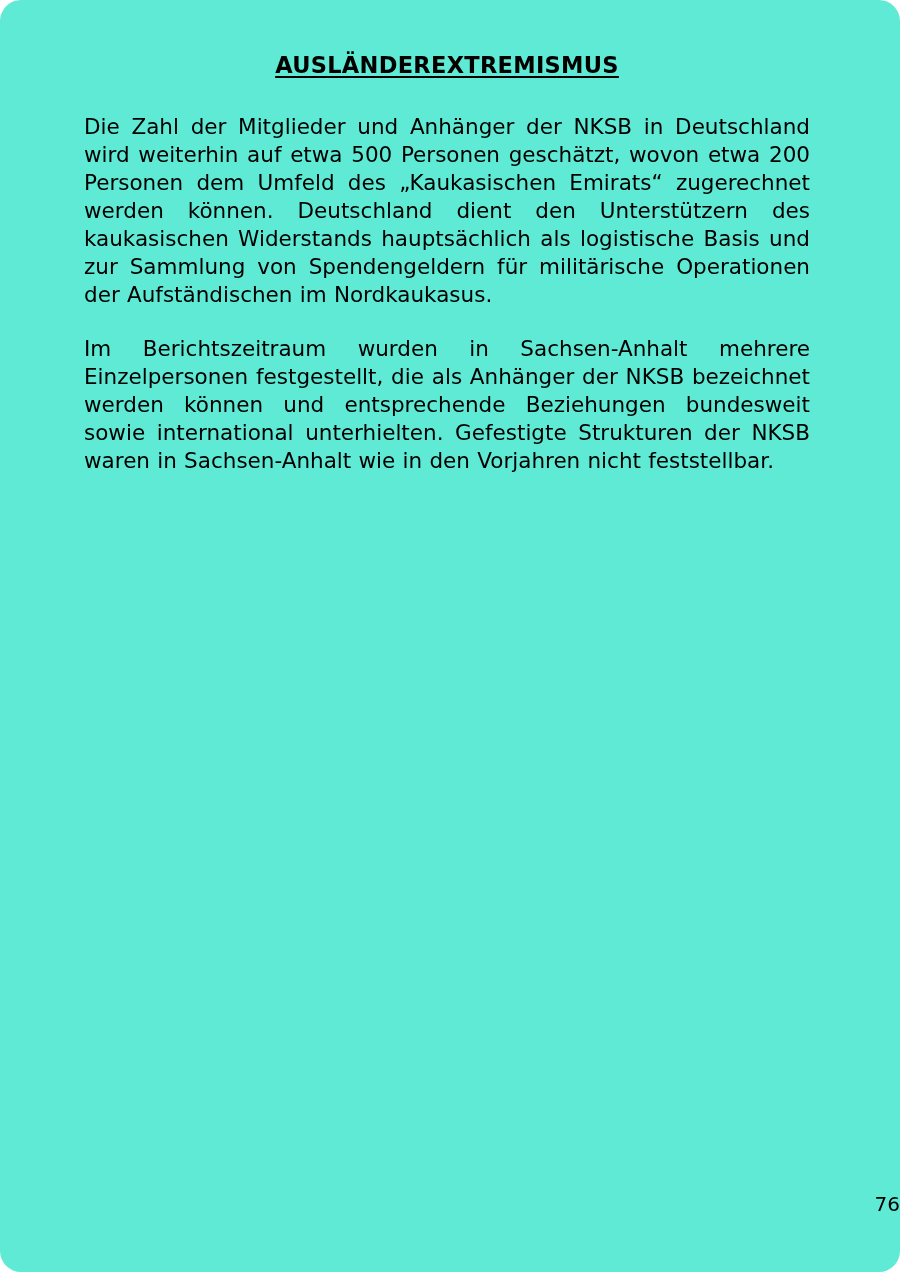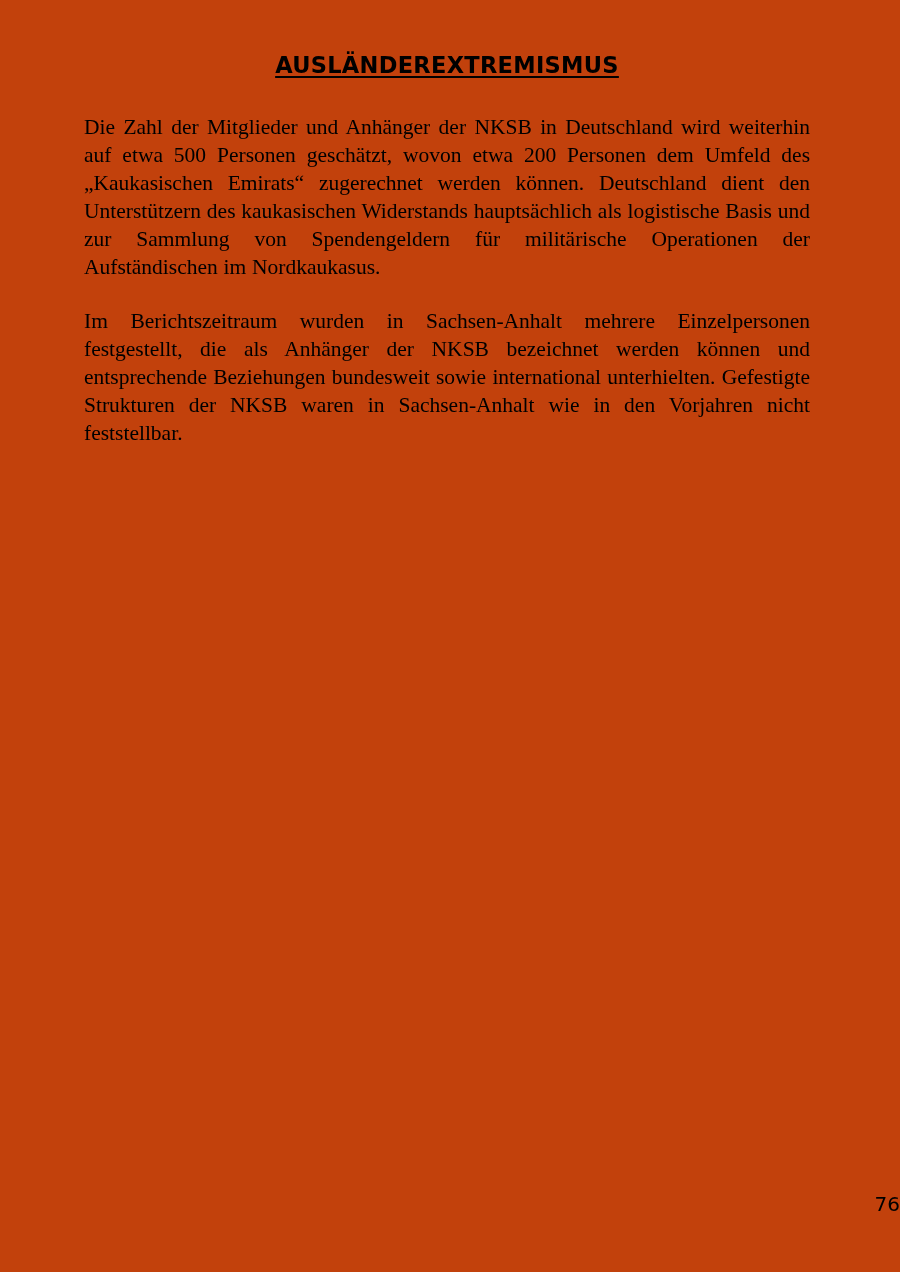--- a/index.html
+++ b/index.html
@@ -8,23 +8,24 @@
     background: #ffffff;
   }
   body {
     font-family: "DejaVu Sans", sans-serif;
     color: #000000;
   }
   .page {
     position: relative;
     width: 900px;
     height: 1272px;
-    background: #c2410c;
+    background: #5eead4;
     box-sizing: border-box;
     overflow: hidden;
+    border-radius: 21px;
   }
   .content {
     position: absolute;
     left: 84px;
     top: 52px;
     width: 726px;
   }
   .doc-title {
     font-size: 22.5px;
     font-weight: bold;
@@ -36,21 +37,20 @@
     line-height: 1.2;
   }
   p.body-text {
     font-size: 21.5px;
     line-height: 28px;
     text-align: justify;
     text-justify: inter-word;
     margin: 0 0 26px 0;
     hyphens: manual;
     word-spacing: 0.02em;
-    font-family: Liberation Serif, serif;
   }
   p.body-text:last-child {
     margin-bottom: 4px;
   }
   .page-number {
     position: absolute;
     left: 0;
     right: 0;
     top: 1192px;
     text-align: right;

